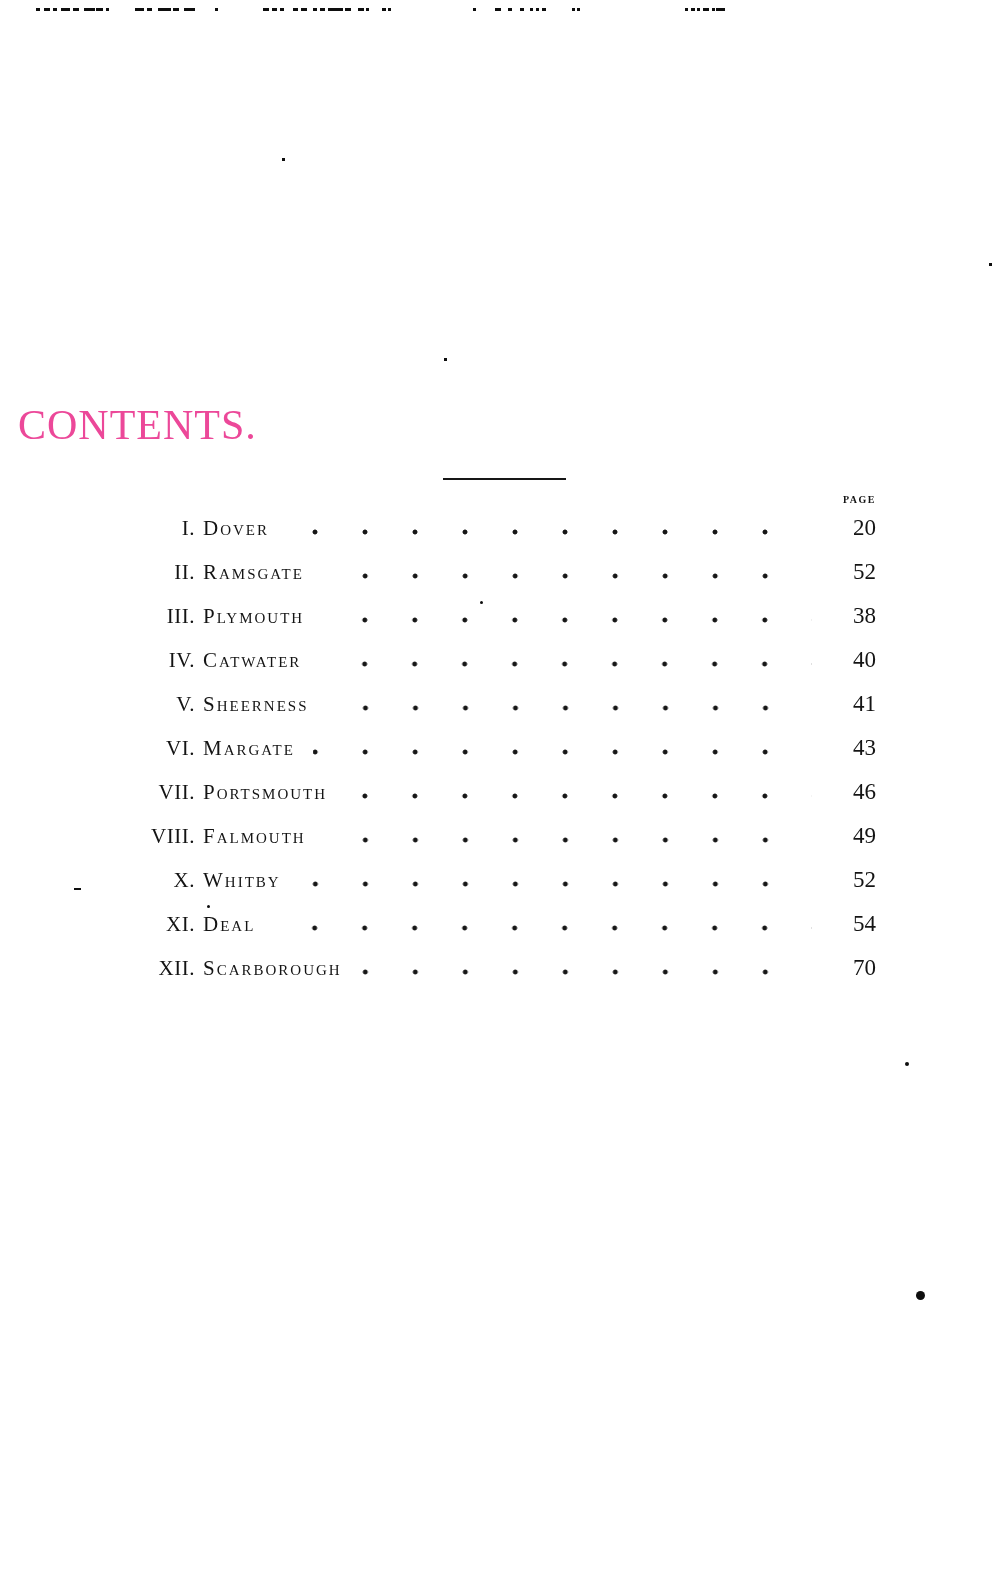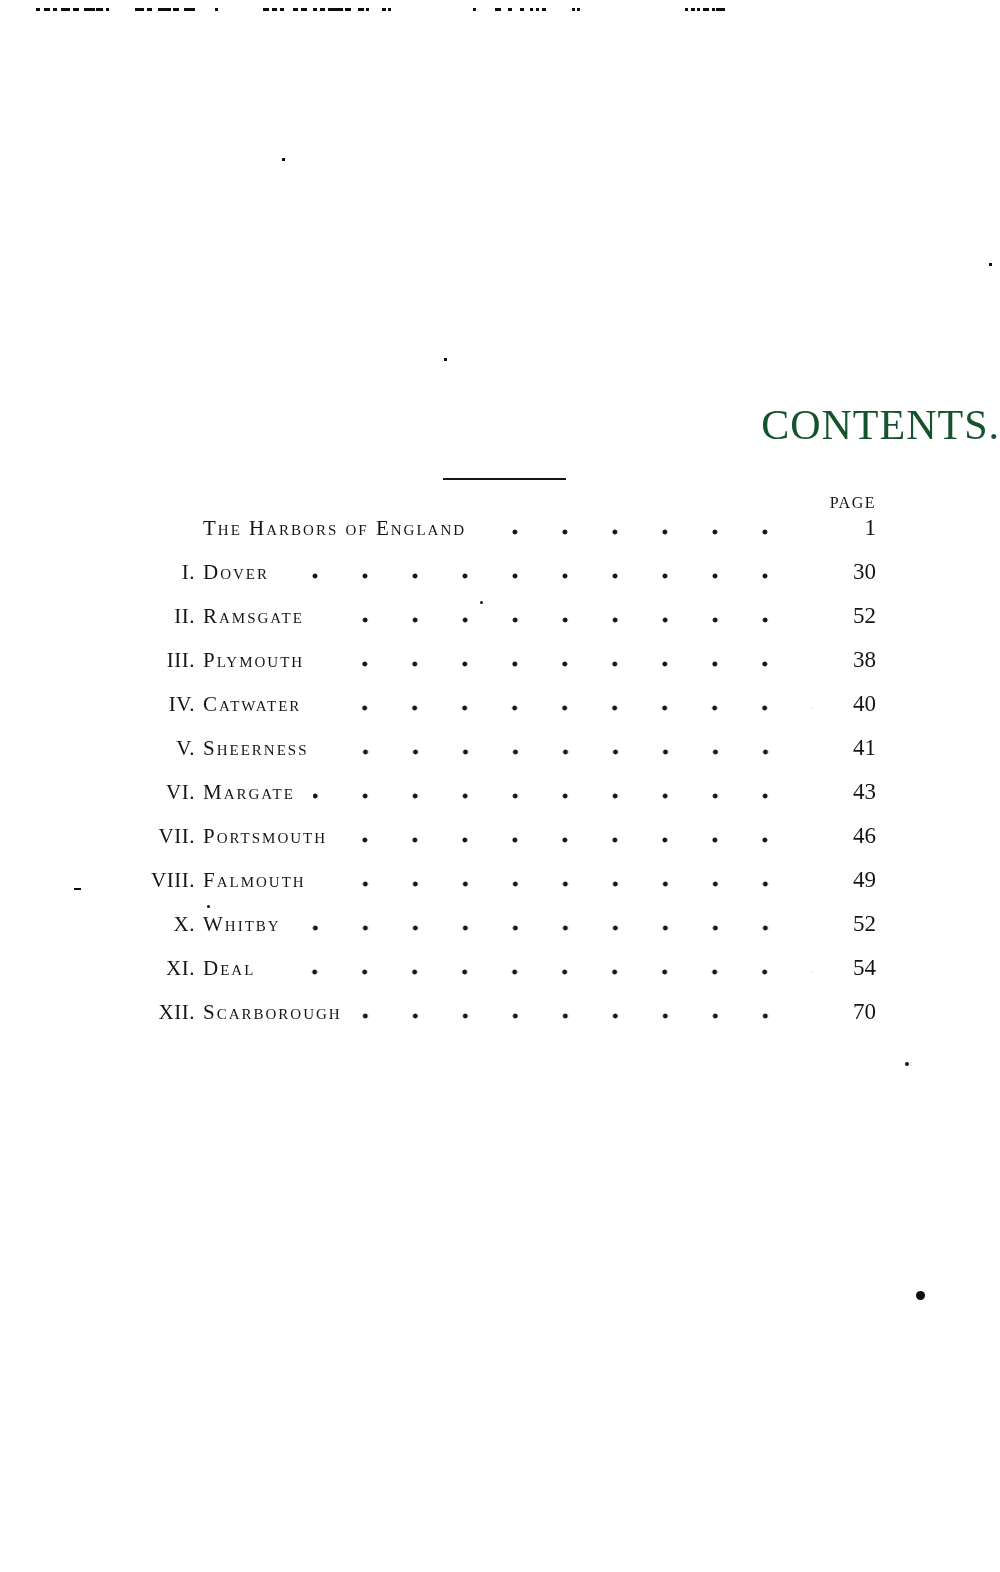--- a/index.html
+++ b/index.html
@@ -24,43 +24,43 @@
   .artifact.round { border-radius: 50%; }
 
   .toc-title {
     position: absolute;
     top: 404px;
     left: 0;
     width: 1000px;
     margin: 0;
     padding-left: 18px;
     box-sizing: border-box;
-    text-align: right;
+    text-align: left;
     font-size: 42px;
     font-weight: normal;
     letter-spacing: 1px;
     line-height: 1;
-    color: #14532d;
+    color: #ec4899;
   }
   .title-rule {
     position: absolute;
     top: 478px;
     left: 443px;
     width: 123px;
     height: 2px;
     background: #161616;
   }
   .page-label {
     position: absolute;
     top: 494px;
     left: 137px;
     width: 739px;
     text-align: right;
-    font-size: 16px;
-    font-weight: normal;
+    font-size: 10px;
+    font-weight: bold;
     letter-spacing: 1.5px;
     color: #131313;
   }
   .toc-list {
     position: absolute;
     top: 506px;
     left: 137px;
     width: 739px;
   }
   .toc-row {
@@ -156,32 +156,26 @@
       <div class="artifact round" style="left: 916px; top: 1291px; width: 9px; height: 9px;"></div>
     </div>
 
   <h1 class="toc-title">CONTENTS.</h1>
 
   <div class="title-rule"></div>
 
   <div class="page-label">PAGE</div>
 
   <div class="toc-list" id="toc-list">
-    <div class="toc-row">
-      <span class="toc-numeral"></span>
-      <span class="toc-entry-title">The Harbors of England</span>
-      <span class="leader"></span>
-      <span class="toc-page">1</span>
-    </div>
 
     <div class="toc-row">
       <span class="toc-numeral">I.</span>
       <span class="toc-entry-title">Dover</span>
       <span class="leader"></span>
-      <span class="toc-page">30</span>
+      <span class="toc-page">20</span>
     </div>
 
     <div class="toc-row">
       <span class="toc-numeral">II.</span>
       <span class="toc-entry-title">Ramsgate</span>
       <span class="leader"></span>
       <span class="toc-page">52</span>
     </div>
 
     <div class="toc-row">

